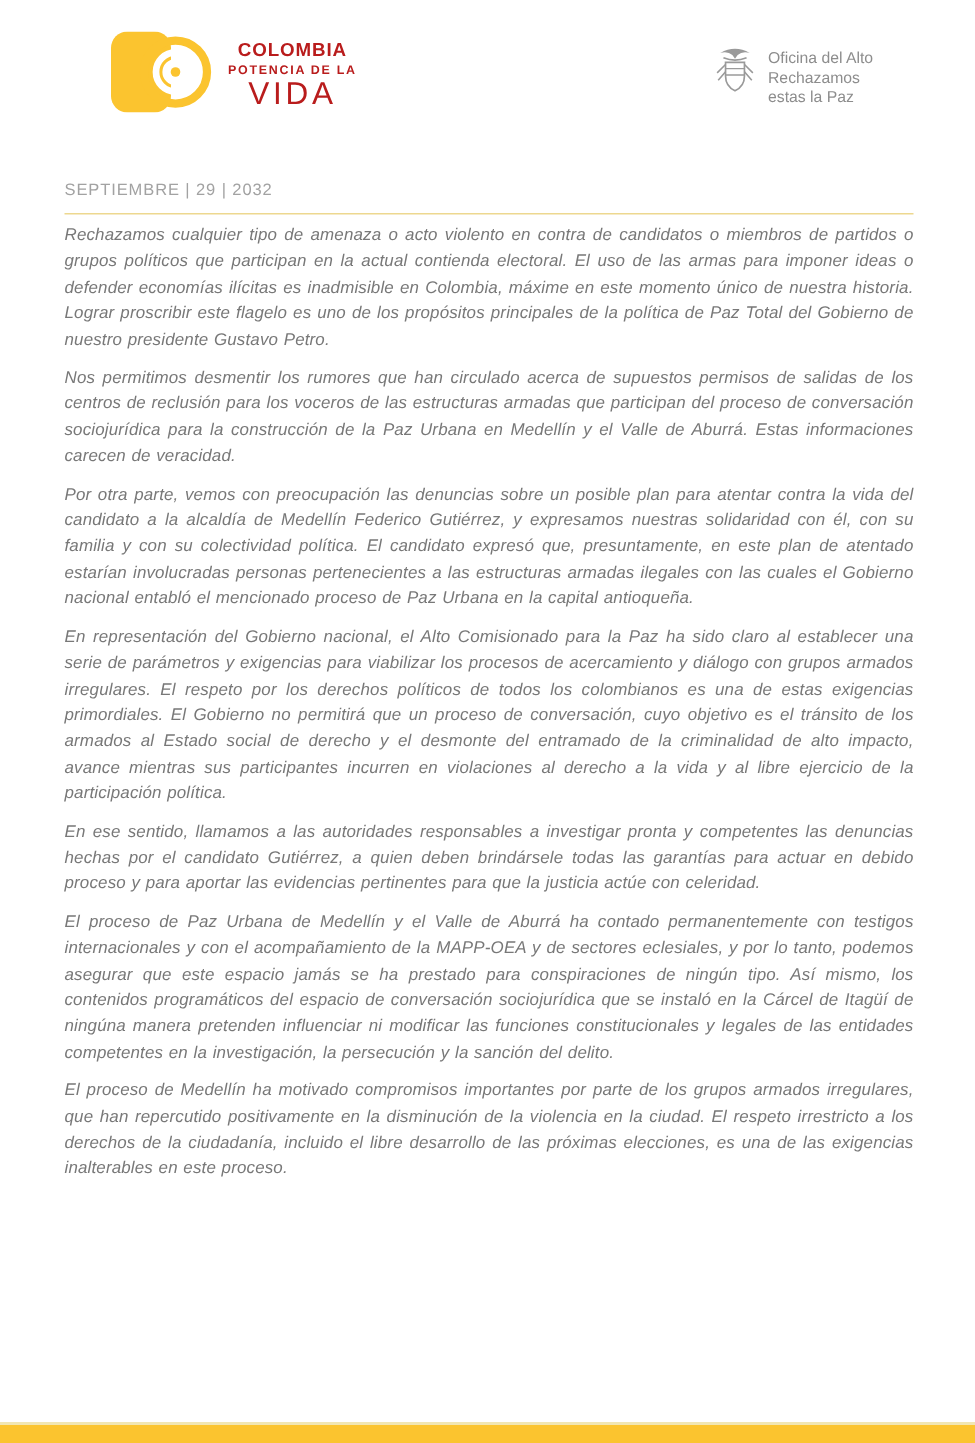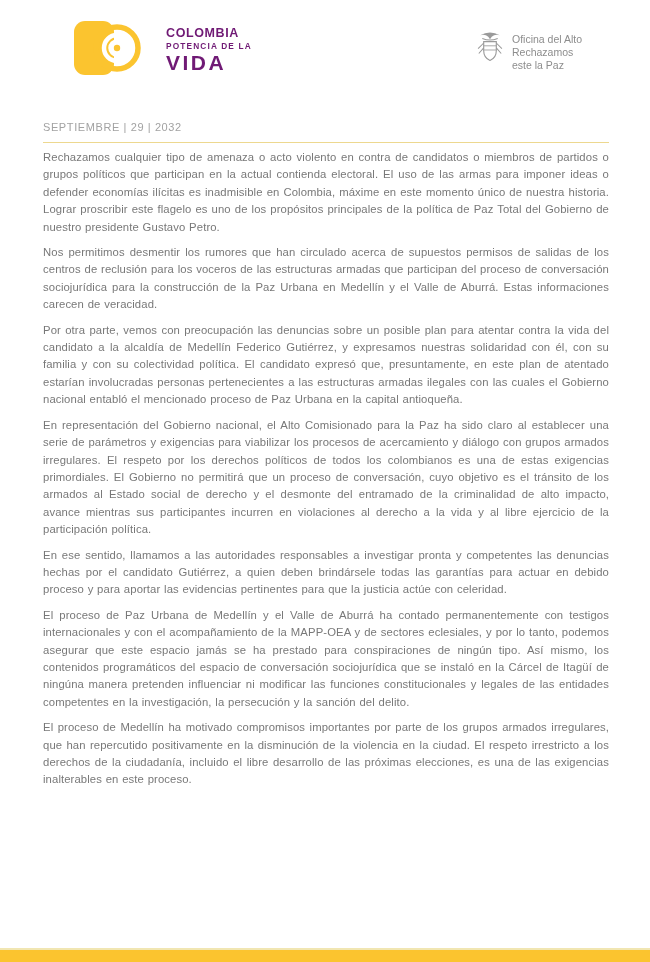--- a/index.html
+++ b/index.html
@@ -10,42 +10,42 @@
     position: relative;
     font-family: "Liberation Sans", sans-serif;
     overflow: hidden;
   }
 
   
   .header { position: absolute; top: 0; left: 0; width: 650px; height: 110px; }
 
   .brand { position: absolute; left: 74px; top: 21px; display: flex; align-items: center; }
   .brand-mark { width: 72px; height: 54px; flex: 0 0 auto; }
-  .brand-text { margin-left: 20px; color: #701a75; }
+  .brand-text { margin-left: 6px; color: #b91c1c; text-align: center; }
   .brand-line1 { font-size: 12.5px; font-weight: bold; letter-spacing: 0.6px; line-height: 13px; }
   .brand-line2 { font-size: 8.3px; font-weight: 700; letter-spacing: 1.15px; line-height: 10px; margin-top: 1px; }
-  .brand-line3 { font-size: 21px; font-weight: bold; letter-spacing: 2.5px; line-height: 22px; margin-top: 1px; }
+  .brand-line3 { font-size: 21px; font-weight: normal; letter-spacing: 2.5px; line-height: 22px; margin-top: 1px; }
 
   .office { position: absolute; left: 476px; top: 29px; display: flex; align-items: center; }
   .office-arms { width: 28px; height: 42px; flex: 0 0 auto; }
   .office-text { margin-left: 8px; color: #8d8d8d; font-size: 10.5px; line-height: 13px; }
 
   
   .content { position: absolute; left: 43px; top: 120px; width: 566px; }
   .date-line {
     font-size: 11px; color: #a2a2a2; letter-spacing: 0.6px; line-height: 14px;
   }
   .article-title {
     font-size: 15px; font-weight: bold; color: #e3bf4e; letter-spacing: 0.3px;
     margin-top: 6px; line-height: 18px;
   }
   .title-rule {
     border: none; border-top: 1.6px solid #edd88f; margin: 8px 0 0 0;
   }
-  .paragraphs { margin-top: 6px; }
+  .paragraphs { margin-top: 6px; font-style: italic; }
   .paragraphs p {
     margin: 8px 0 0 0;
     font-size: 11.3px; line-height: 17.4px; color: #787878;
     text-align: justify; letter-spacing: 0.1px;
     word-spacing: 0.5px;
   }
   .paragraphs p:first-child { margin-top: 6px; }
 
   
   .footer-bar {
@@ -84,21 +84,21 @@
         <path d="M9 12.5 Q20 17 31 12.5" stroke="#9a9a9a" fill="none" stroke-width="1.6"></path>
         <path d="M11 17 h18 v13 q0 10 -9 14 q-9 -4 -9 -14 Z" fill="none" stroke="#9a9a9a" stroke-width="1.6"></path>
         <line x1="11" y1="23" x2="29" y2="23" stroke="#9a9a9a" stroke-width="1.2"></line>
         <line x1="11" y1="29" x2="29" y2="29" stroke="#9a9a9a" stroke-width="1.2"></line>
         <path d="M11 19 L3 27 M29 19 L37 27 M11 26 L4 34 M29 26 L36 34" stroke="#9a9a9a" stroke-width="1.5" fill="none"></path>
       </svg>
     </span>
     <div class="office-text">
       <div>Oficina del Alto</div>
       <div>Rechazamos</div>
-      <div>este la Paz</div>
+      <div>estas la Paz</div>
     </div>
   </div>
 
 </div>
 
 <div class="content">
   <div class="date-line">SEPTIEMBRE | 29 | 2032</div>
   <hr class="title-rule">
 
   <div class="paragraphs">

